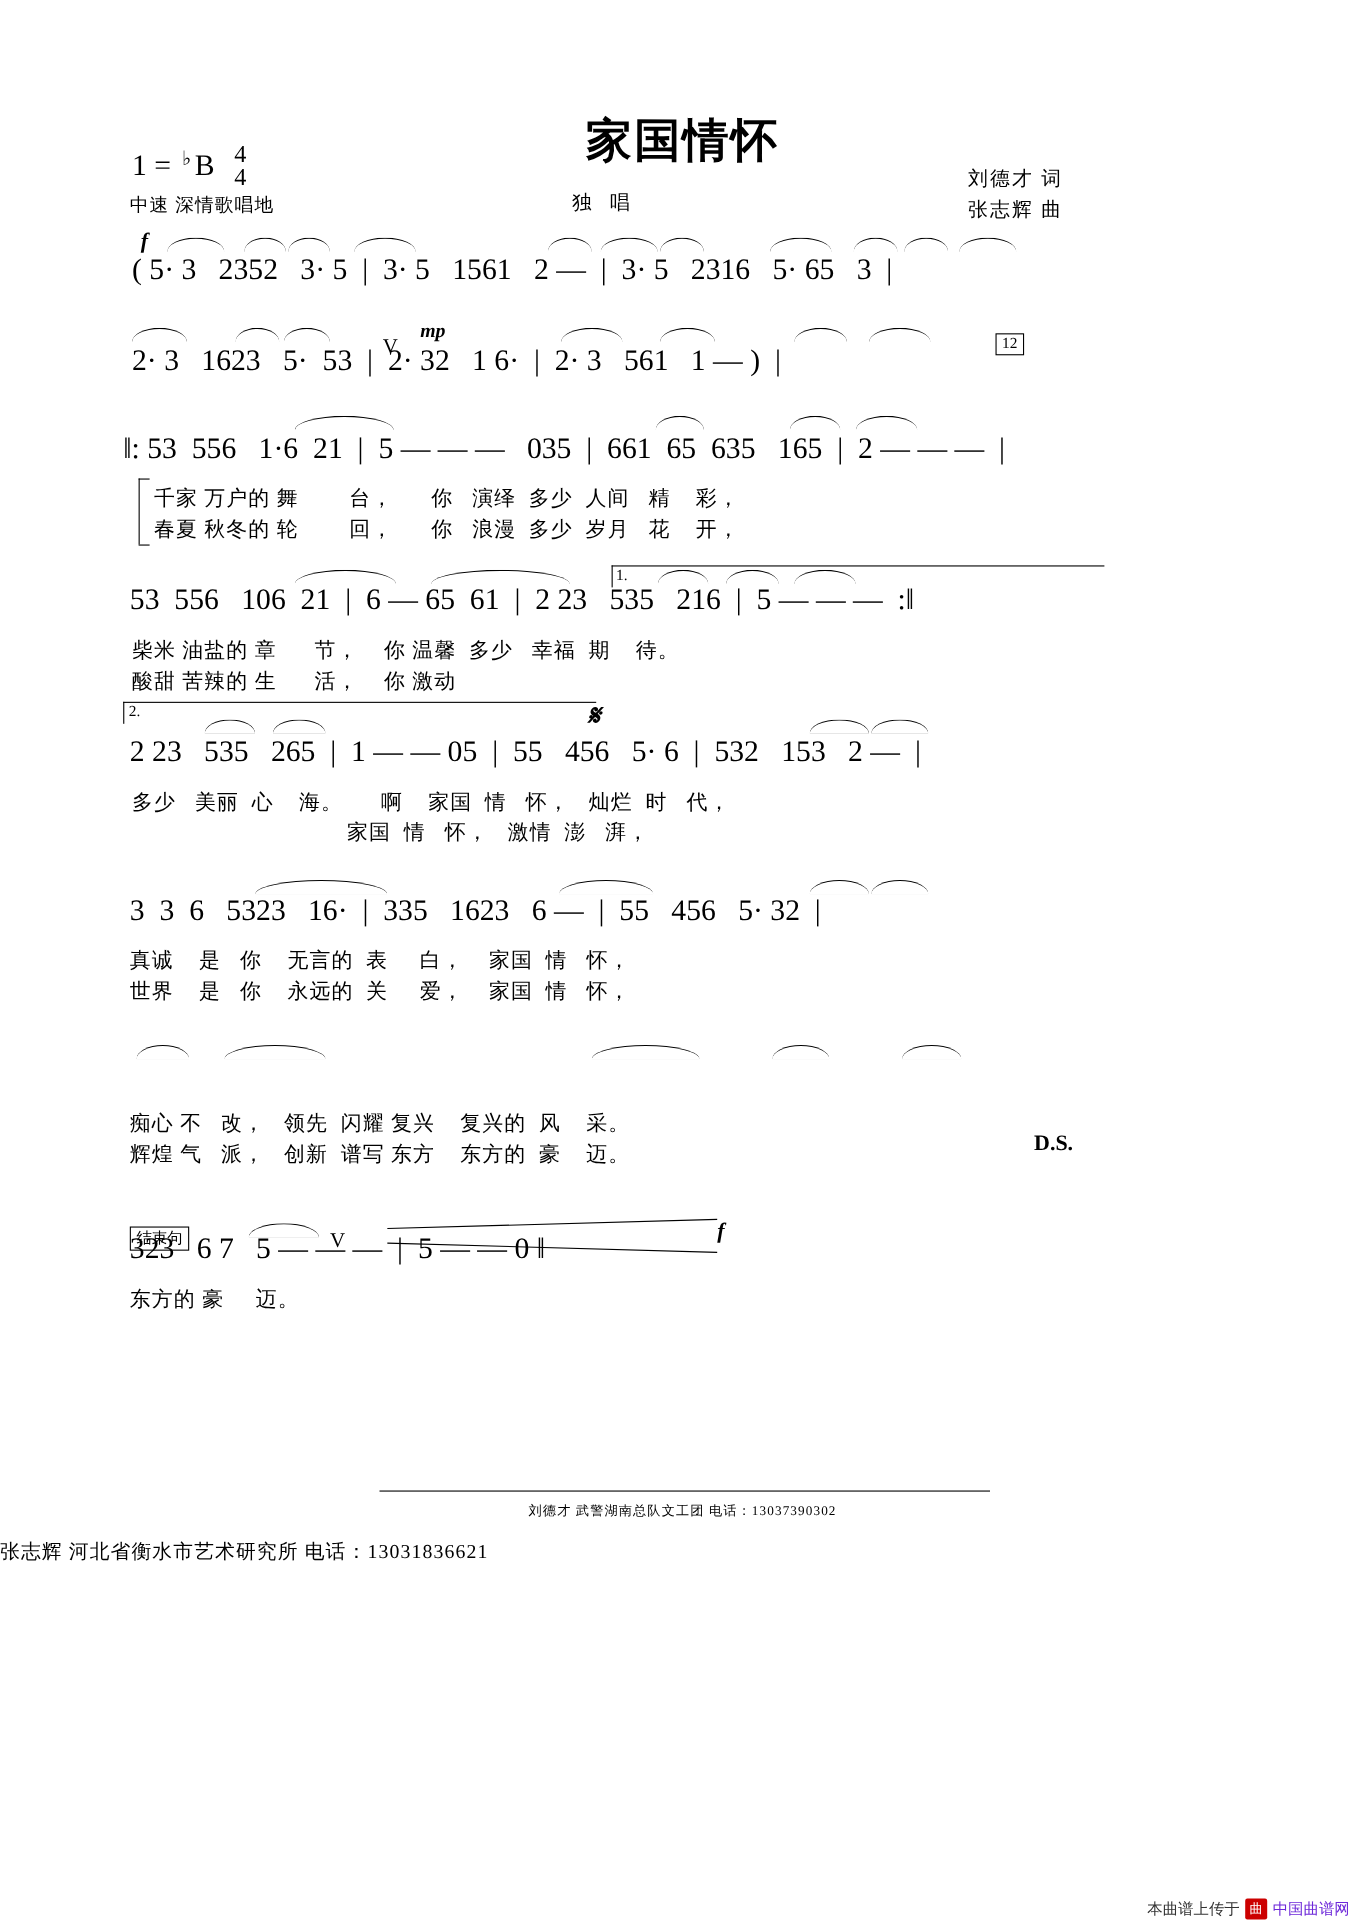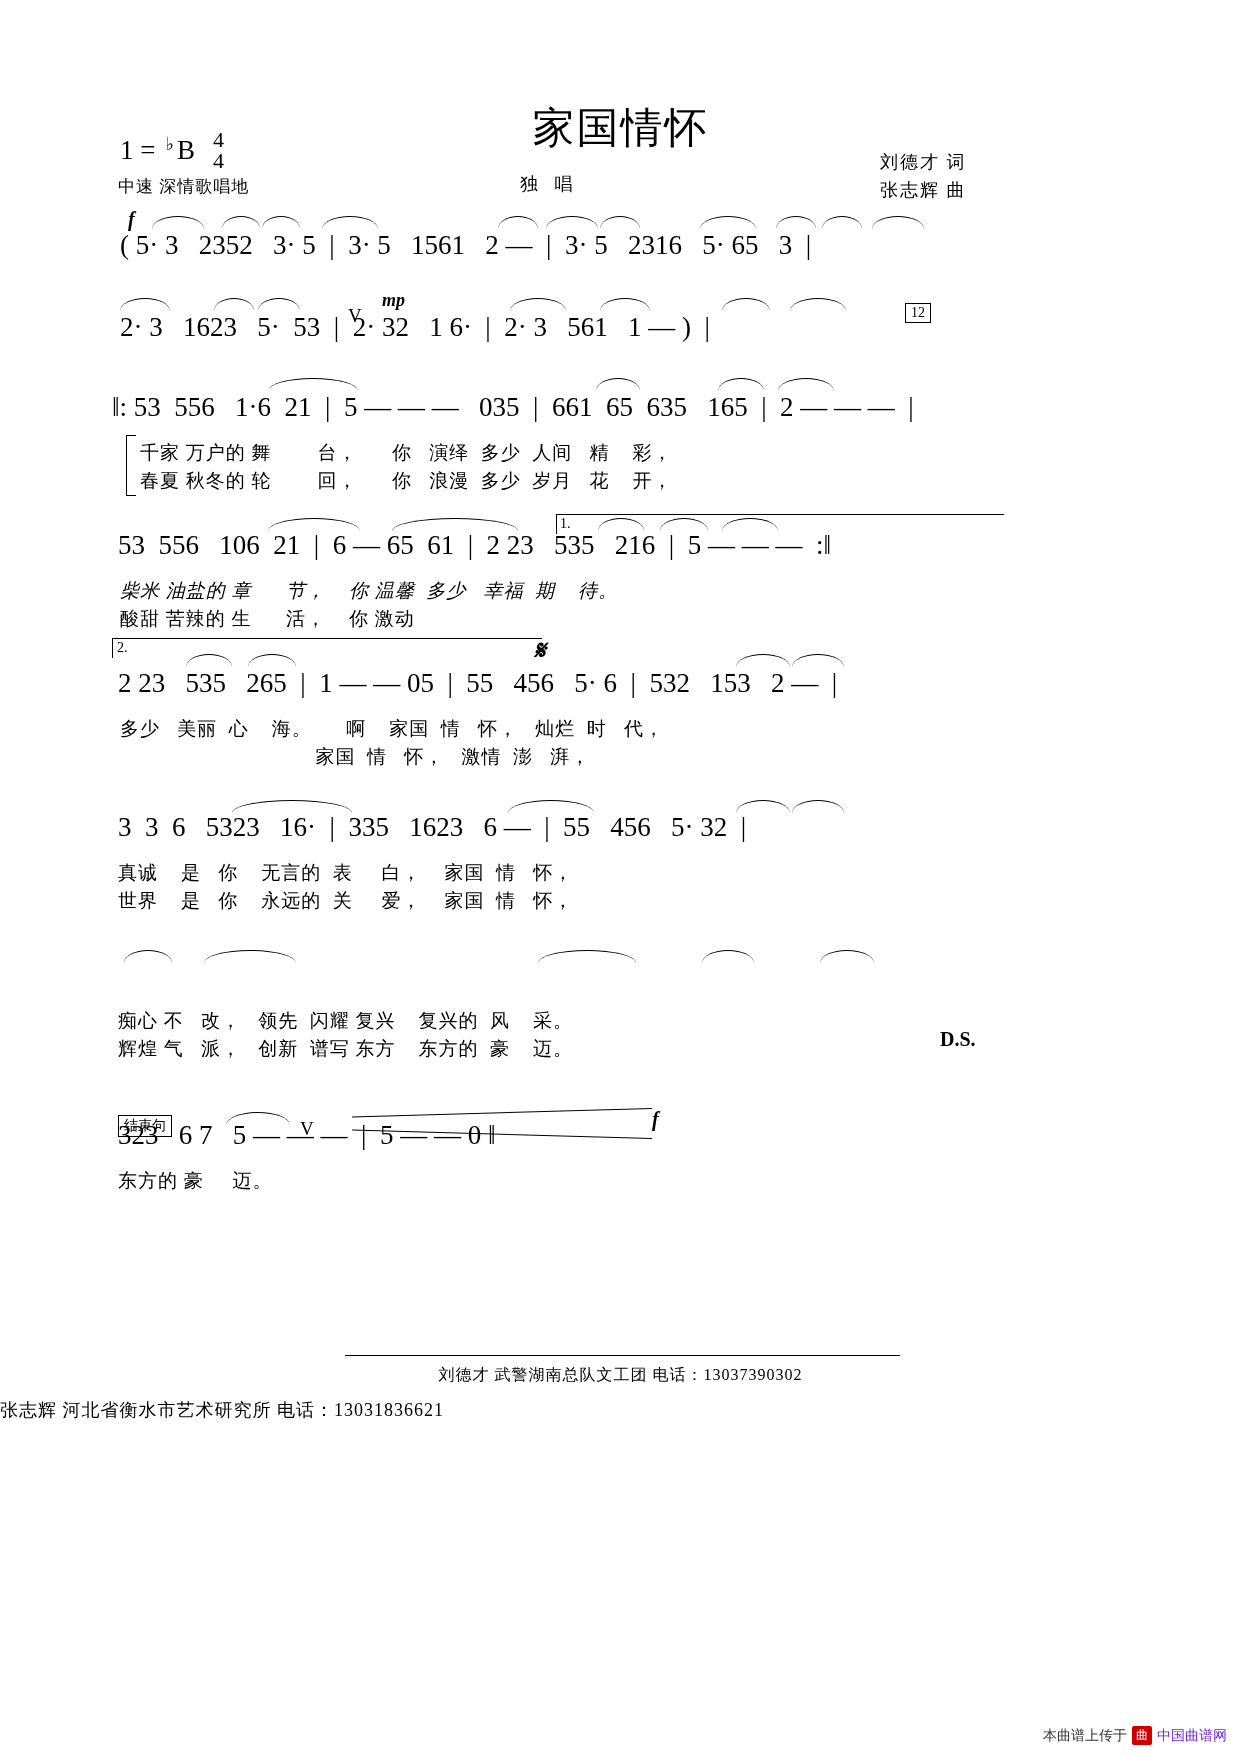--- a/index.html
+++ b/index.html
@@ -22,21 +22,21 @@
   }
 
   
   .title {
     position: absolute;
     top: 100px;
     left: 0;
     width: 1241px;
     text-align: center;
     font-size: 42px;
-    font-weight: normal;
+    font-weight: bold;
     letter-spacing: 2px;
   }
   .key-sig {
     position: absolute;
     top: 130px;
     left: 120px;
     font-size: 27px;
     display: flex;
     align-items: center;
     gap: 6px;
@@ -135,21 +135,21 @@
     left: 345px;
     top: 1355px;
     width: 555px;
     border-top: 1px solid #000;
   }
   .footer-line1 {
     position: absolute;
     top: 1365px;
     left: 0; width: 1241px;
     text-align: center;
-    font-size: 16px;
+    font-size: 12px;
     letter-spacing: 1px;
   }
   .footer-line2 {
     position: absolute;
     top: 1398px;
     left: 0; width: 1241px;
     font-size: 18px;
     letter-spacing: 1px;
   }
   .watermark {
@@ -241,21 +241,21 @@
   <div class="slur" style="top:518px;left:392px;width:126px;"></div>
   <div class="slur" style="top:518px;left:598px;width:46px;"></div>
   <div class="slur" style="top:518px;left:660px;width:48px;"></div>
   <div class="slur" style="top:518px;left:722px;width:56px;"></div>
 
   <div class="hline" style="top:514px;left:556px;width:448px;"></div>
   <div class="vline" style="top:514px;left:556px;height:20px;"></div>
   <div class="ending" style="top:516px;left:560px;">1.</div>
 
   <div class="note-row" style="top:530px;left:118px;">53  556   106  21  |  6 — 65  61  |  2 23   535   216  |  5 — — —  :‖</div>
-  <div class="lyric-row" style="top:578px;left:120px;font-style:italic;">柴米 油盐的 章      节，    你 温馨  多少   幸福  期    待。</div>
+  <div class="lyric-row" style="top:578px;left:120px;">柴米 油盐的 章      节，    你 温馨  多少   幸福  期    待。</div>
   <div class="lyric-row" style="top:606px;left:120px;">酸甜 苦辣的 生      活，    你 激动</div>
 
   <div class="hline" style="top:638px;left:112px;width:430px;"></div>
   <div class="vline" style="top:638px;left:112px;height:20px;"></div>
   <div class="ending" style="top:640px;left:117px;">2.</div>
   <div class="small-mark" style="top:636px;left:534px;font-size:26px;font-weight:bold;font-style:italic;">𝄋</div>
 
   <div class="slur" style="top:654px;left:186px;width:46px;"></div>
   <div class="slur" style="top:654px;left:248px;width:48px;"></div>
   <div class="slur" style="top:654px;left:736px;width:54px;"></div>

